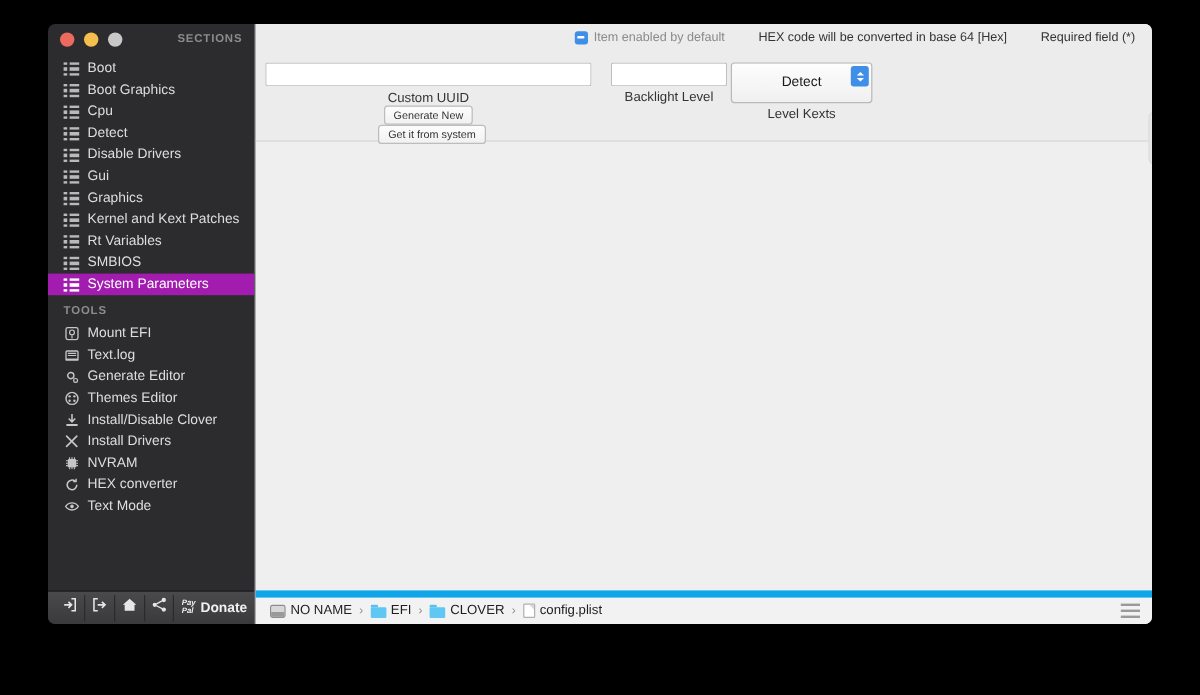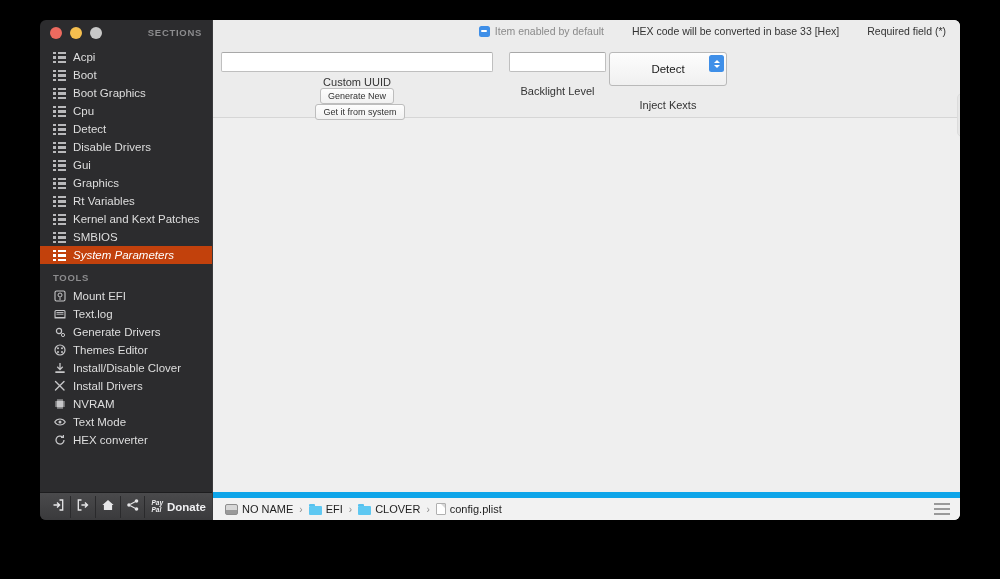--- a/index.html
+++ b/index.html
@@ -57,21 +57,21 @@
   .nav-item {
     height: 18px;
     display: flex;
     align-items: center;
     padding-left: 13px;
     gap: 7px;
     color: #dedede;
     font-size: 11.5px;
     cursor: default;
   }
-  .nav-item.selected { background: #c2410c; color: #fff; font-style: italic; }
+  .nav-item.selected { background: #a21caf; color: #fff; }
 
   .group-header {
     font-size: 9.5px;
     font-weight: bold;
     letter-spacing: 0.7px;
     color: #8c8c8e;
     padding: 8px 0 4px 13px;
   }
 
   
@@ -163,21 +163,21 @@
     width: 100%;
     font-size: 11px;
     padding: 0 4px;
     outline: none;
     font-family: "Liberation Sans", sans-serif;
   }
   .field-label {
     text-align: center;
     font-size: 11px;
     color: #333;
-    margin-top: 13px;
+    margin-top: 3px;
   }
 
   .minibtn {
     height: 16px;
     background: linear-gradient(to bottom, #fdfdfd, #f1f1f1);
     border: 1px solid #bdbdbd;
     border-radius: 3px;
     font-size: 9px;
     color: #333;
     padding: 0 7px;
@@ -283,31 +283,20 @@
       <div class="lights">
         <div class="light red"></div>
         <div class="light yellow"></div>
         <div class="light gray"></div>
       </div>
       <div class="sections-title">SECTIONS</div>
     </div>
 
     <div class="sidebar-scroll">
 
-      <div class="nav-item">
-        <span class="ico list">
-          <i style="top:1px"></i>
-            <i class="b" style="top:1px"></i>
-          <i style="top:5.5px"></i>
-            <i class="b" style="top:5.5px"></i>
-          <i style="top:10px"></i>
-            <i class="b" style="top:10px"></i>
-        </span>
-        <span>Acpi</span>
-      </div>
 
       <div class="nav-item">
         <span class="ico list">
           <i style="top:1px"></i>
             <i class="b" style="top:1px"></i>
           <i style="top:5.5px"></i>
             <i class="b" style="top:5.5px"></i>
           <i style="top:10px"></i>
             <i class="b" style="top:10px"></i>
         </span>
@@ -388,33 +377,33 @@
 
       <div class="nav-item">
         <span class="ico list">
           <i style="top:1px"></i>
             <i class="b" style="top:1px"></i>
           <i style="top:5.5px"></i>
             <i class="b" style="top:5.5px"></i>
           <i style="top:10px"></i>
             <i class="b" style="top:10px"></i>
         </span>
+        <span>Kernel and Kext Patches</span>
+      </div>
+
+      <div class="nav-item">
+        <span class="ico list">
+          <i style="top:1px"></i>
+            <i class="b" style="top:1px"></i>
+          <i style="top:5.5px"></i>
+            <i class="b" style="top:5.5px"></i>
+          <i style="top:10px"></i>
+            <i class="b" style="top:10px"></i>
+        </span>
         <span>Rt Variables</span>
-      </div>
-
-      <div class="nav-item">
-        <span class="ico list">
-          <i style="top:1px"></i>
-            <i class="b" style="top:1px"></i>
-          <i style="top:5.5px"></i>
-            <i class="b" style="top:5.5px"></i>
-          <i style="top:10px"></i>
-            <i class="b" style="top:10px"></i>
-        </span>
-        <span>Kernel and Kext Patches</span>
       </div>
 
       <div class="nav-item">
         <span class="ico list">
           <i style="top:1px"></i>
             <i class="b" style="top:1px"></i>
           <i style="top:5.5px"></i>
             <i class="b" style="top:5.5px"></i>
           <i style="top:10px"></i>
             <i class="b" style="top:10px"></i>
@@ -458,21 +447,21 @@
         <span>Text.log</span>
       </div>
 
       <div class="nav-item">
         <span class="ico glyph">
           <svg width="12" height="12" viewBox="0 0 12 12">
               <circle cx="5" cy="5" r="2.6" fill="none" stroke="#c6c6c8" stroke-width="1.2"></circle>
               <circle cx="9" cy="9" r="1.6" fill="none" stroke="#c6c6c8" stroke-width="1"></circle>
             </svg>
         </span>
-        <span>Generate Drivers</span>
+        <span>Generate Editor</span>
       </div>
 
       <div class="nav-item">
         <span class="ico glyph">
           <svg width="12" height="12" viewBox="0 0 12 12">
               <circle cx="6" cy="6" r="5" fill="none" stroke="#c6c6c8" stroke-width="1.2"></circle>
               <circle cx="4" cy="4.3" r="1" fill="#c6c6c8"></circle>
               <circle cx="8" cy="4.3" r="1" fill="#c6c6c8"></circle>
               <circle cx="4" cy="8" r="1" fill="#c6c6c8"></circle>
               <circle cx="8" cy="8" r="1" fill="#c6c6c8"></circle>
@@ -506,35 +495,35 @@
               <rect x="2.5" y="2.5" width="7" height="7" rx="1" fill="#c6c6c8"></rect>
               <path d="M4 1v1.5M6 1v1.5M8 1v1.5M4 9.5V11M6 9.5V11M8 9.5V11M1 4h1.5M1 6h1.5M1 8h1.5M9.5 4H11M9.5 6H11M9.5 8H11" stroke="#c6c6c8" stroke-width="0.9"></path>
             </svg>
         </span>
         <span>NVRAM</span>
       </div>
 
       <div class="nav-item">
         <span class="ico glyph">
           <svg width="12" height="12" viewBox="0 0 12 12">
+              <path d="M10 6a4 4 0 1 1-1.4-3" fill="none" stroke="#c6c6c8" stroke-width="1.3"></path>
+              <path d="M9.4 0.9v2.4H7" fill="none" stroke="#c6c6c8" stroke-width="1.2"></path>
+            </svg>
+        </span>
+        <span>HEX converter</span>
+      </div>
+
+      <div class="nav-item">
+        <span class="ico glyph">
+          <svg width="12" height="12" viewBox="0 0 12 12">
               <path d="M0.7 6S2.6 3 6 3s5.3 3 5.3 3-1.9 3-5.3 3S0.7 6 0.7 6z" fill="none" stroke="#c6c6c8" stroke-width="1.1"></path>
               <circle cx="6" cy="6" r="1.5" fill="#c6c6c8"></circle>
             </svg>
         </span>
         <span>Text Mode</span>
-      </div>
-
-      <div class="nav-item">
-        <span class="ico glyph">
-          <svg width="12" height="12" viewBox="0 0 12 12">
-              <path d="M10 6a4 4 0 1 1-1.4-3" fill="none" stroke="#c6c6c8" stroke-width="1.3"></path>
-              <path d="M9.4 0.9v2.4H7" fill="none" stroke="#c6c6c8" stroke-width="1.2"></path>
-            </svg>
-        </span>
-        <span>HEX converter</span>
       </div>
 
     </div>
 
     <div class="sidebar-toolbar">
       <div class="tb-btn">
         <span>
           <svg width="14" height="14" viewBox="0 0 14 14">
               <path d="M8.5 2h3.2v10H8.5" fill="none" stroke="#e6e6e8" stroke-width="1.3"></path>
               <path d="M2.5 7h6M6 4.5L8.6 7 6 9.5" fill="none" stroke="#e6e6e8" stroke-width="1.4"></path>
@@ -576,21 +565,21 @@
     </div>
   </div>
 
   <div class="content">
 
     <div class="legendbar">
       <div class="legend-chk">
         <span class="cbx-mixed"></span>
         <span>Item enabled by default</span>
       </div>
-      <div class="legend-strong">HEX code will be converted in base 33 [Hex]</div>
+      <div class="legend-strong">HEX code will be converted in base 64 [Hex]</div>
       <div class="legend-strong">Required field (*)</div>
     </div>
 
     <div class="toolstrip">
 
       <div class="field-group" style="left:8px; top:10px; width:272px;">
         <input class="txtinput" type="text" value="" style="">
         <div style="display:flex; align-items:center; margin-top:4px;flex-direction:column;">
           <div style="flex:1; text-align:center; font-size:11px; color:#333;">Custom UUID</div>
           <button class="minibtn">Generate New</button>
@@ -604,21 +593,21 @@
       </div>
 
       <div class="field-group" style="left:396px; top:10px; width:118px;">
         <div class="popup">
           <span>Detect</span>
           <span class="stepper">
             <span class="arrow-up"></span>
             <span class="arrow-dn"></span>
           </span>
         </div>
-        <div class="field-label">Inject Kexts</div>
+        <div class="field-label">Level Kexts</div>
       </div>
 
       <div class="chkgroup">
         
         
         
         
       </div>
     </div>
 

